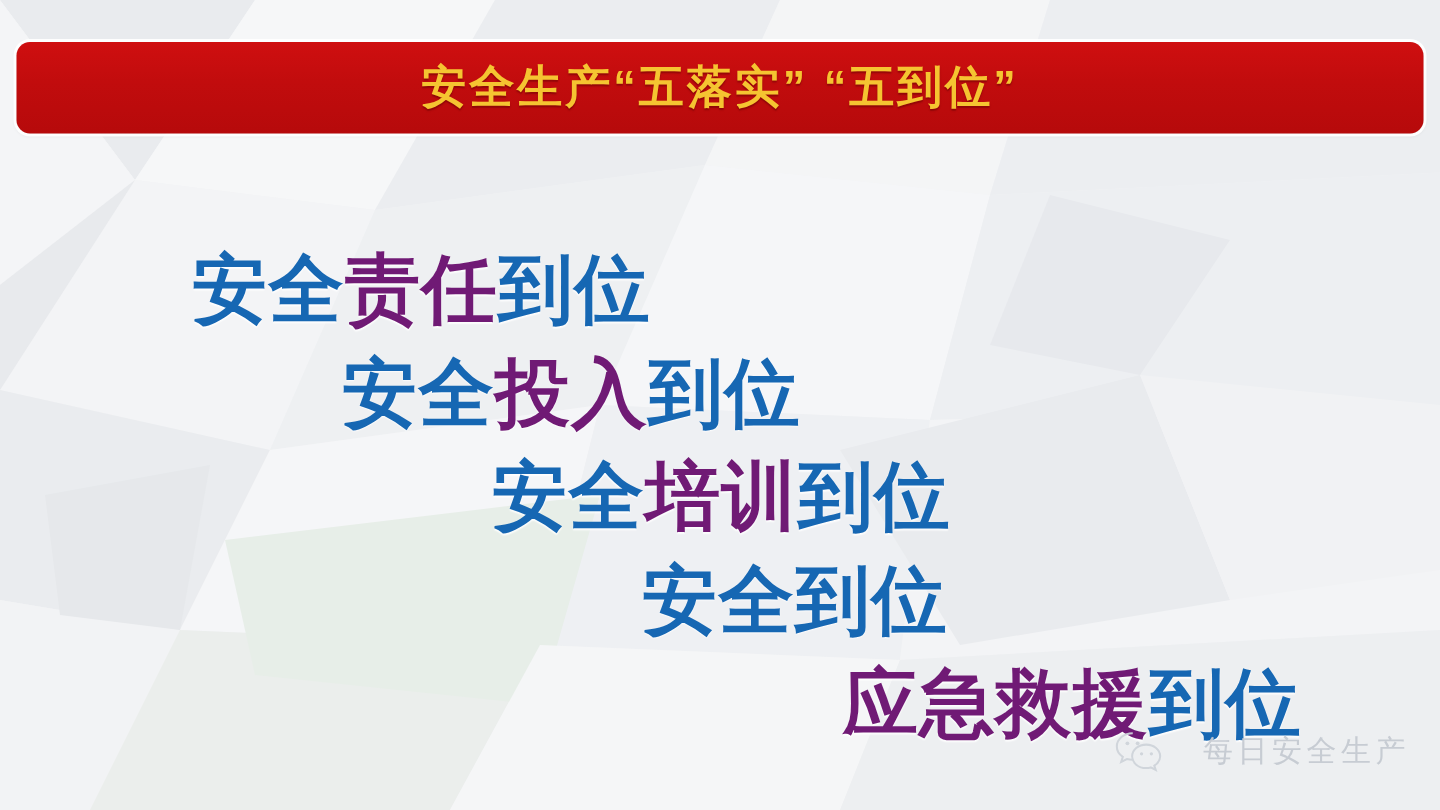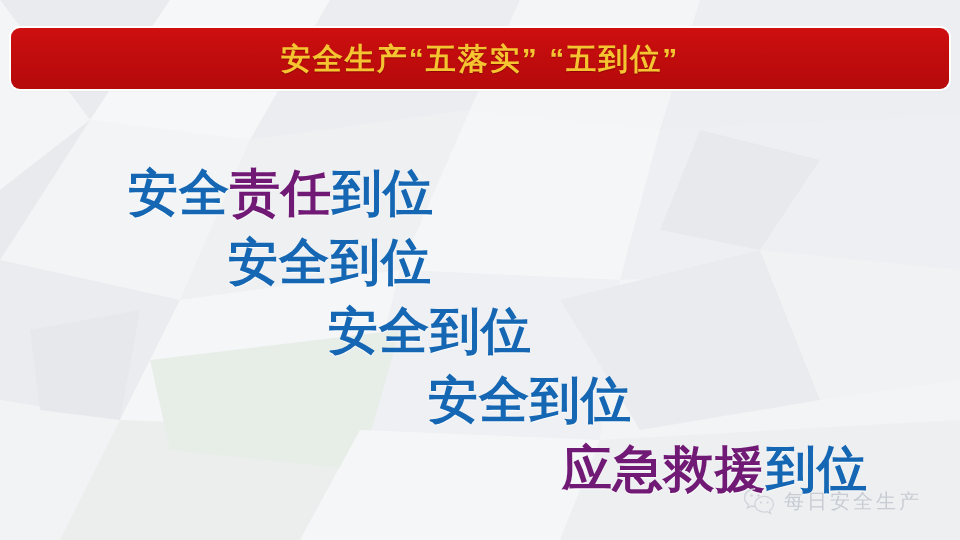--- a/index.html
+++ b/index.html
@@ -70,21 +70,21 @@
   .seg-blue  { color: #1667b3; text-shadow: 0 1px 1px rgba(255,255,255,0.85); }
   .seg-red   { color: #701a75; text-shadow: 0 1px 1px rgba(255,255,255,0.85); }
 
   
   #wechat-footer {
     position: absolute;
     left: 742px;
     top: 486px;
     display: flex;
     align-items: center;
-    gap: 8px;
+    gap: 26px;
     opacity: 0.95;
   }
   #wechat-icon { width: 34px; height: 29px; display: block; }
   #wechat-label {
     color: #c6cbd2;
     font-size: 20px;
     letter-spacing: 3px;
     line-height: 1;
     white-space: nowrap;
   }
@@ -133,25 +133,27 @@
   <div id="slogan-block">
 
     <div class="slogan-line" style="padding-left:128px;">
       <span class="seg-blue">安全</span>
       <span class="seg-red">责任</span>
       <span class="seg-blue">到位</span>
     </div>
 
     <div class="slogan-line" style="padding-left:228px;">
       <span class="seg-blue">安全</span>
+      <span class="seg-red">投入</span>
       <span class="seg-blue">到位</span>
     </div>
 
     <div class="slogan-line" style="padding-left:328px;">
       <span class="seg-blue">安全</span>
+      <span class="seg-red">培训</span>
       <span class="seg-blue">到位</span>
     </div>
 
     <div class="slogan-line" style="padding-left:428px;">
       <span class="seg-blue">安全</span>
       <span class="seg-blue">到位</span>
     </div>
 
     <div class="slogan-line" style="padding-left:528px;margin-left:34px;">
       <span class="seg-red">应急救援</span>

